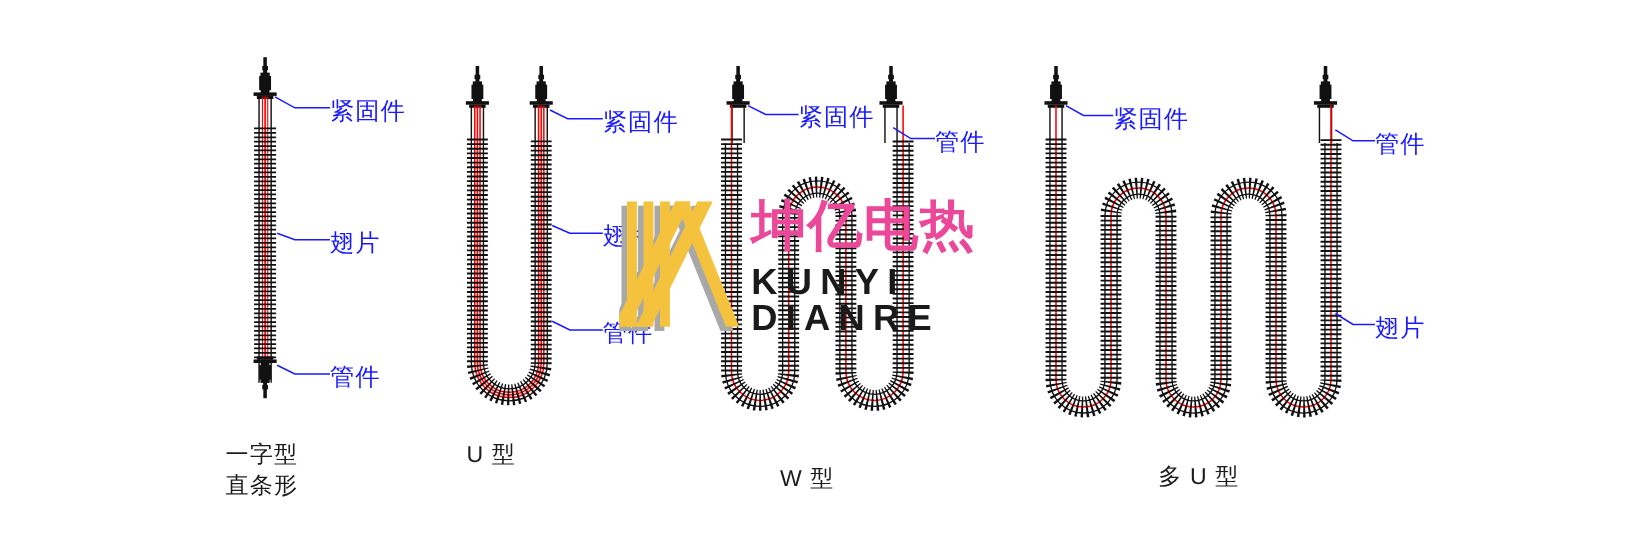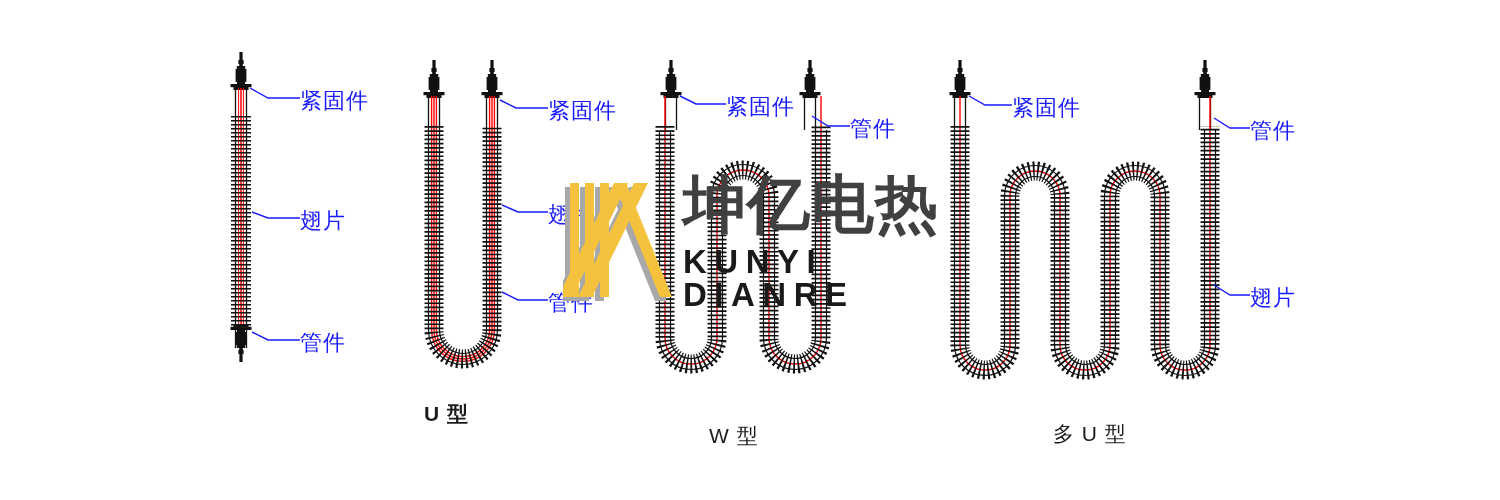--- a/index.html
+++ b/index.html
@@ -27,21 +27,21 @@
     position:absolute;
     left:563px;top:176px;
     width:380px;height:132px;
     display:flex;align-items:center;
     pointer-events:none;
   }
   .wm-mark{position:relative;width:110px;height:118px;flex:0 0 auto;}
   .wm-mark svg{position:absolute;left:0;top:0;}
   .wm-text{margin-left:10px;display:flex;flex-direction:column;justify-content:center;}
   .wm-cn{
-    font-size:63px;font-weight:bold;color:#404040;
+    font-size:50px;font-weight:bold;color:#ec4899;
     letter-spacing:1px;line-height:1;
     font-family:"DejaVu Sans","Liberation Sans",sans-serif;
   }
   .wm-en{
     margin-top:9px;
     font-size:33px;font-weight:bold;color:#1a1a1a;
     letter-spacing:7.5px;line-height:1;
     font-family:"Liberation Sans",sans-serif;
   }
 </style>
@@ -197,21 +197,23 @@
   <div class="caption" style="left:548px;top:200px;color:#1a1aff;font-size:22px;">翅片</div>
   <div class="caption" style="left:548px;top:288px;color:#1a1aff;font-size:22px;">管件</div>
 
   <div class="caption" style="left:726px;top:92px;color:#1a1aff;font-size:22px;">紧固件</div>
   <div class="caption" style="left:850px;top:114px;color:#1a1aff;font-size:22px;">管件</div>
 
   <div class="caption" style="left:1012px;top:93px;color:#1a1aff;font-size:22px;">紧固件</div>
   <div class="caption" style="left:1250px;top:116px;color:#1a1aff;font-size:22px;">管件</div>
   <div class="caption" style="left:1250px;top:283px;color:#1a1aff;font-size:22px;">翅片</div>
 
-  <div class="caption" style="left:424px;top:400px;font-weight:bold;">U 型</div>
+  <div class="caption" style="left:205px;top:400px;">一字型
+直条形</div>
+  <div class="caption" style="left:424px;top:400px;">U 型</div>
   <div class="caption" style="left:709px;top:422px;">W 型</div>
   <div class="caption" style="left:1053px;top:400px;margin-top:20px;">多 U 型</div>
 
   <div class="watermark">
     <div class="wm-mark">
       <svg width="110" height="118" viewBox="0 0 110 118">
 
         <g fill="#A8A8A8">
           <rect x="2" y="4" width="9" height="114"></rect>
           <rect x="17" y="4" width="9" height="114"></rect>

